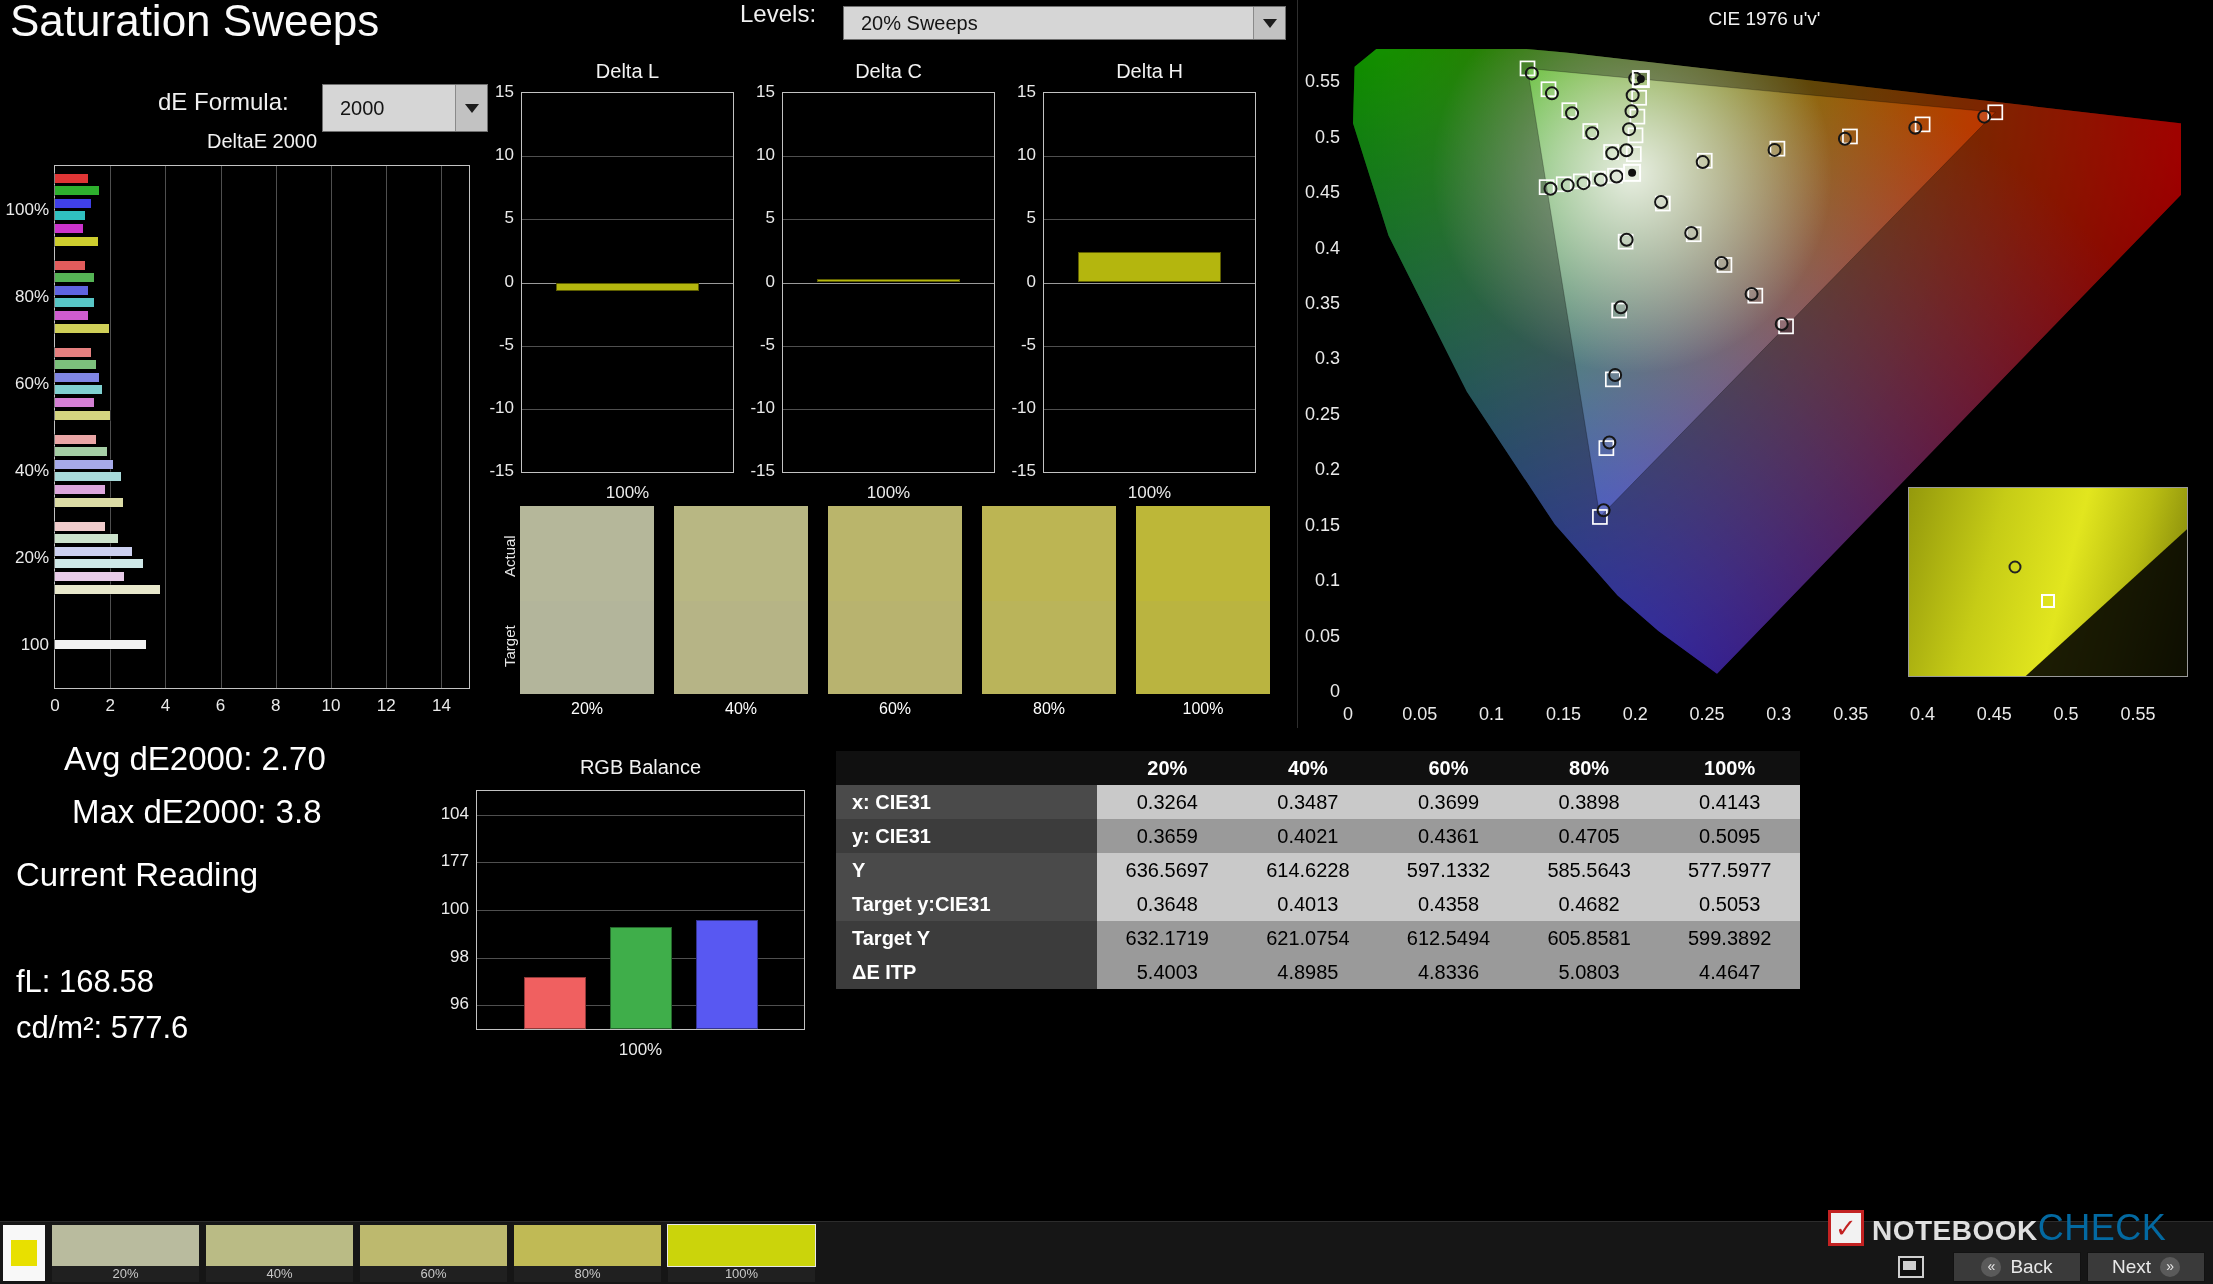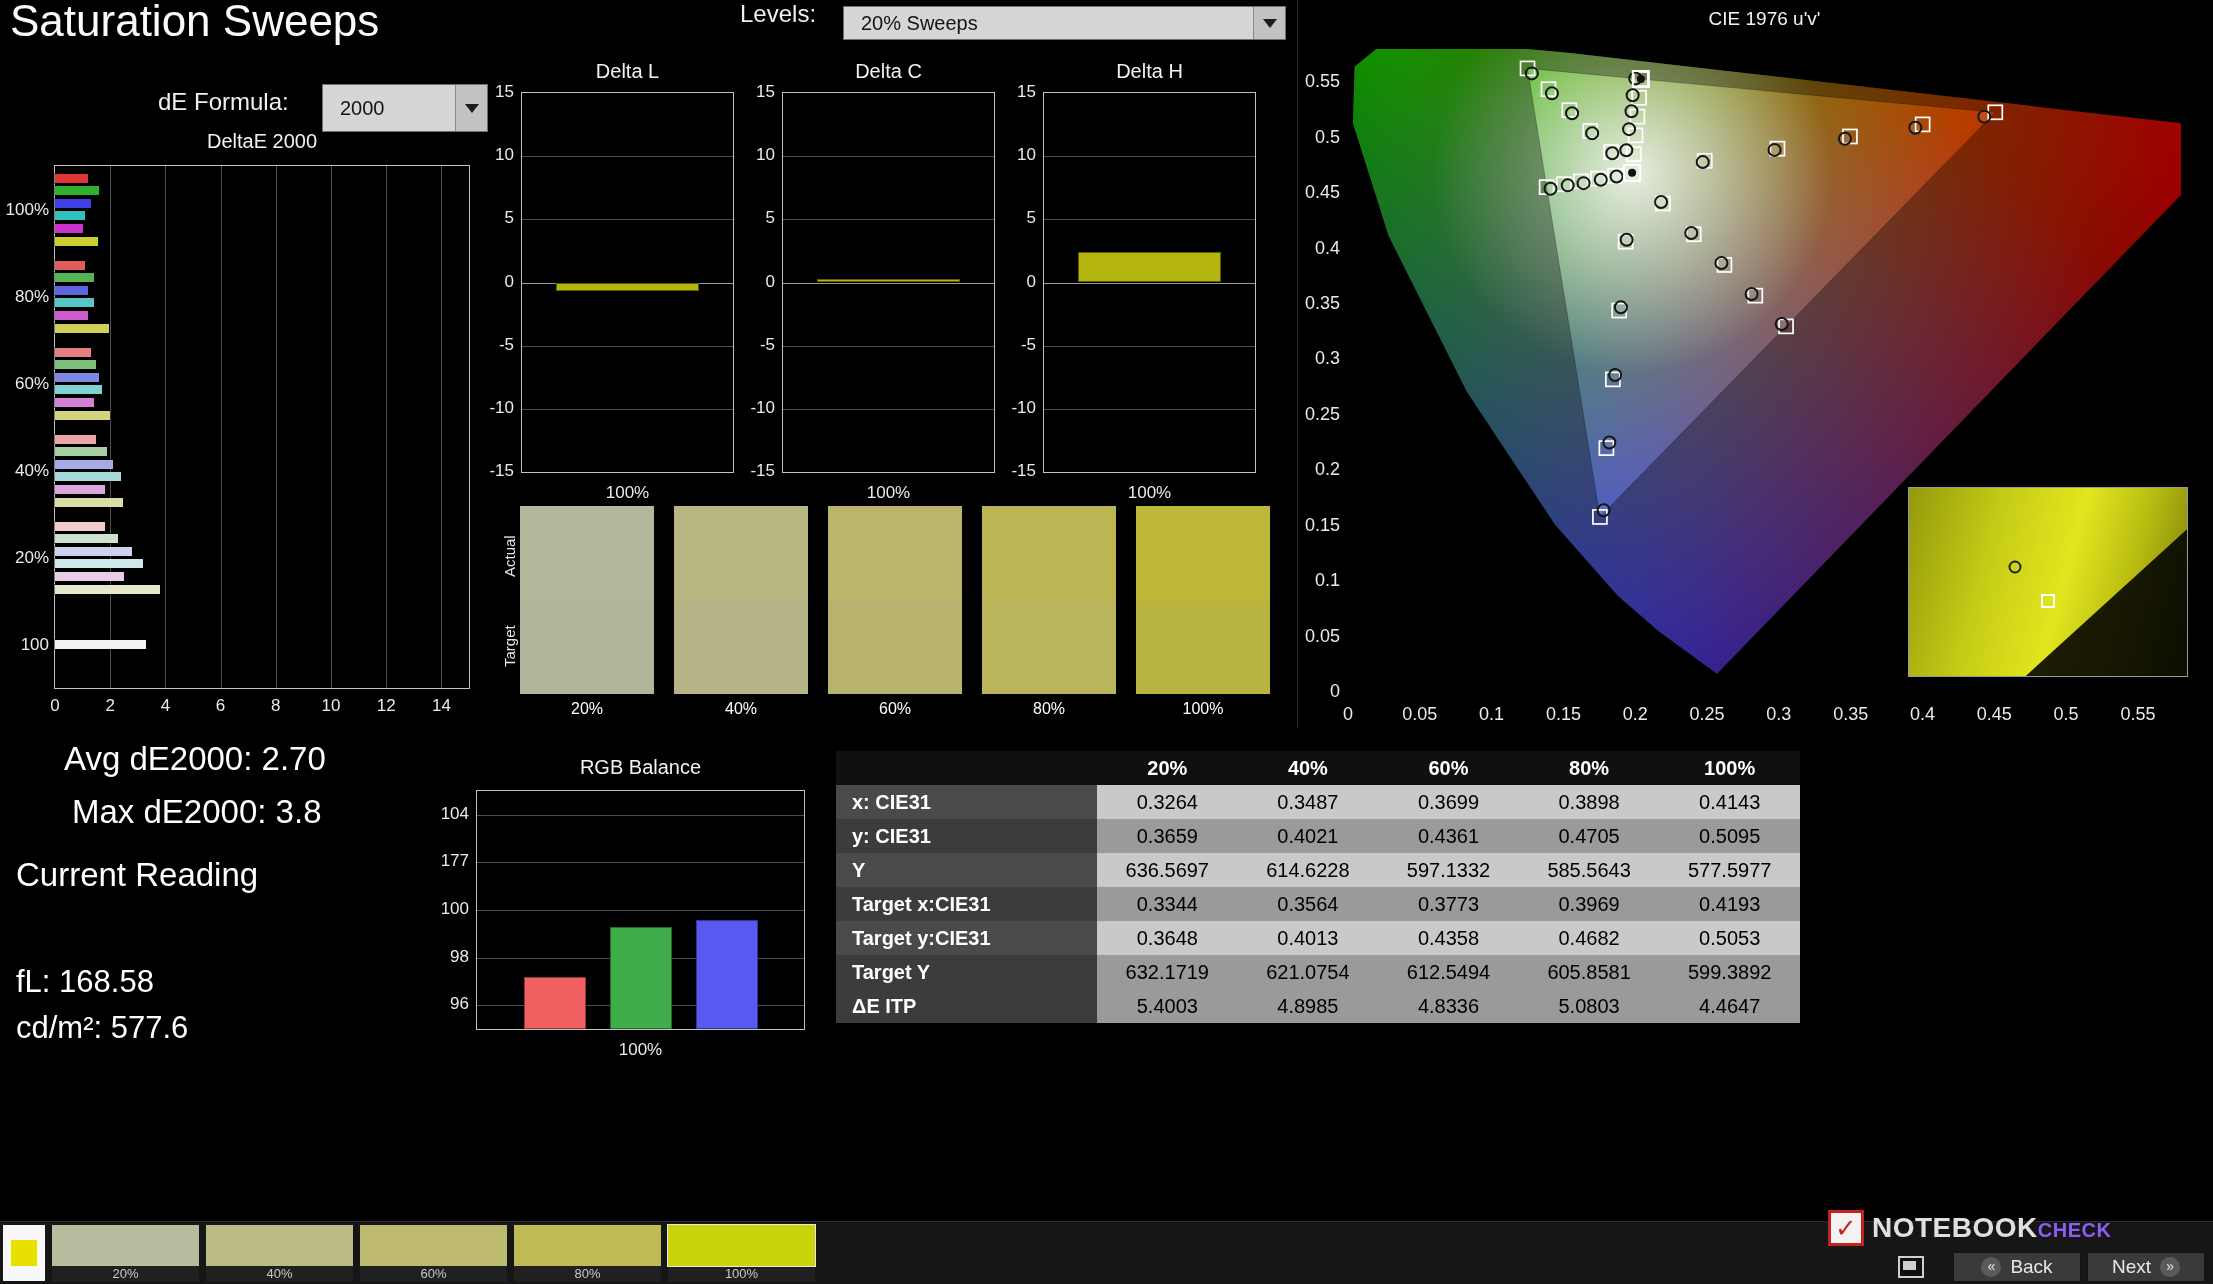--- a/index.html
+++ b/index.html
@@ -84,21 +84,21 @@
   #indicator-square{width:26px;height:26px;}
   #thumbs{position:absolute;left:52px;top:3px;display:flex;gap:7px;}
   .thumb{width:147px;height:57px;background:#202020;cursor:pointer;}
   .thumb-swatch{height:41px;}
   .thumb-label{height:16px;line-height:15px;text-align:center;font-size:13px;color:#c9c9c9;}
   .thumb.sel .thumb-swatch{outline:1px solid #e8e8e8;}
 
   #logo{position:absolute;left:1828px;top:1206px;height:44px;display:flex;align-items:center;gap:8px;}
   #logo-icon{width:36px;height:36px;border:3px solid #c32222;background:#f2f2f2;color:#c32222;font-size:26px;font-weight:bold;display:flex;align-items:center;justify-content:center;}
   #logo-nb{color:#e0e0e0;font-size:28px;font-weight:bold;letter-spacing:0.5px;}
-  #logo-ck{color:#8b5cf6;font-size:20px;font-weight:bold;letter-spacing:0.5px;}
+  #logo-ck{color:#0369a1;font-size:36px;font-weight:normal;letter-spacing:0.5px;}
   .navbtn{position:absolute;top:1252px;height:30px;background:#3a3a3a;border:1px solid #121212;color:#e8e8e8;font-size:19px;display:flex;align-items:center;justify-content:center;gap:9px;cursor:pointer;}
   #back-btn{left:1953px;width:128px;}
   #next-btn{left:2087px;width:118px;}
   .chev{width:20px;height:20px;border-radius:50%;background:#5a5a5a;color:#e8e8e8;font-size:14px;line-height:19px;text-align:center;}
   #win-icon{position:absolute;left:1898px;top:1256px;width:26px;height:22px;border:2px solid #cfcfcf;background:#101010;cursor:pointer;}
   .wi-inner{position:absolute;left:3px;top:3px;width:13px;height:9px;background:#cfcfcf;}
 </style>
 </head>
 <body>
 
@@ -415,28 +415,20 @@
         <div class="tcell tval">0.5095</div>
       </div>
       <div class="trow row-light">
         <div class="tcell tlabel">Y</div>
         <div class="tcell tval">636.5697</div>
         <div class="tcell tval">614.6228</div>
         <div class="tcell tval">597.1332</div>
         <div class="tcell tval">585.5643</div>
         <div class="tcell tval">577.5977</div>
       </div>
-      <div class="trow row-dark">
-        <div class="tcell tlabel">Target x:CIE31</div>
-        <div class="tcell tval">0.3344</div>
-        <div class="tcell tval">0.3564</div>
-        <div class="tcell tval">0.3773</div>
-        <div class="tcell tval">0.3969</div>
-        <div class="tcell tval">0.4193</div>
-      </div>
       <div class="trow row-light">
         <div class="tcell tlabel">Target y:CIE31</div>
         <div class="tcell tval">0.3648</div>
         <div class="tcell tval">0.4013</div>
         <div class="tcell tval">0.4358</div>
         <div class="tcell tval">0.4682</div>
         <div class="tcell tval">0.5053</div>
       </div>
       <div class="trow row-dark">
         <div class="tcell tlabel">Target Y</div>

